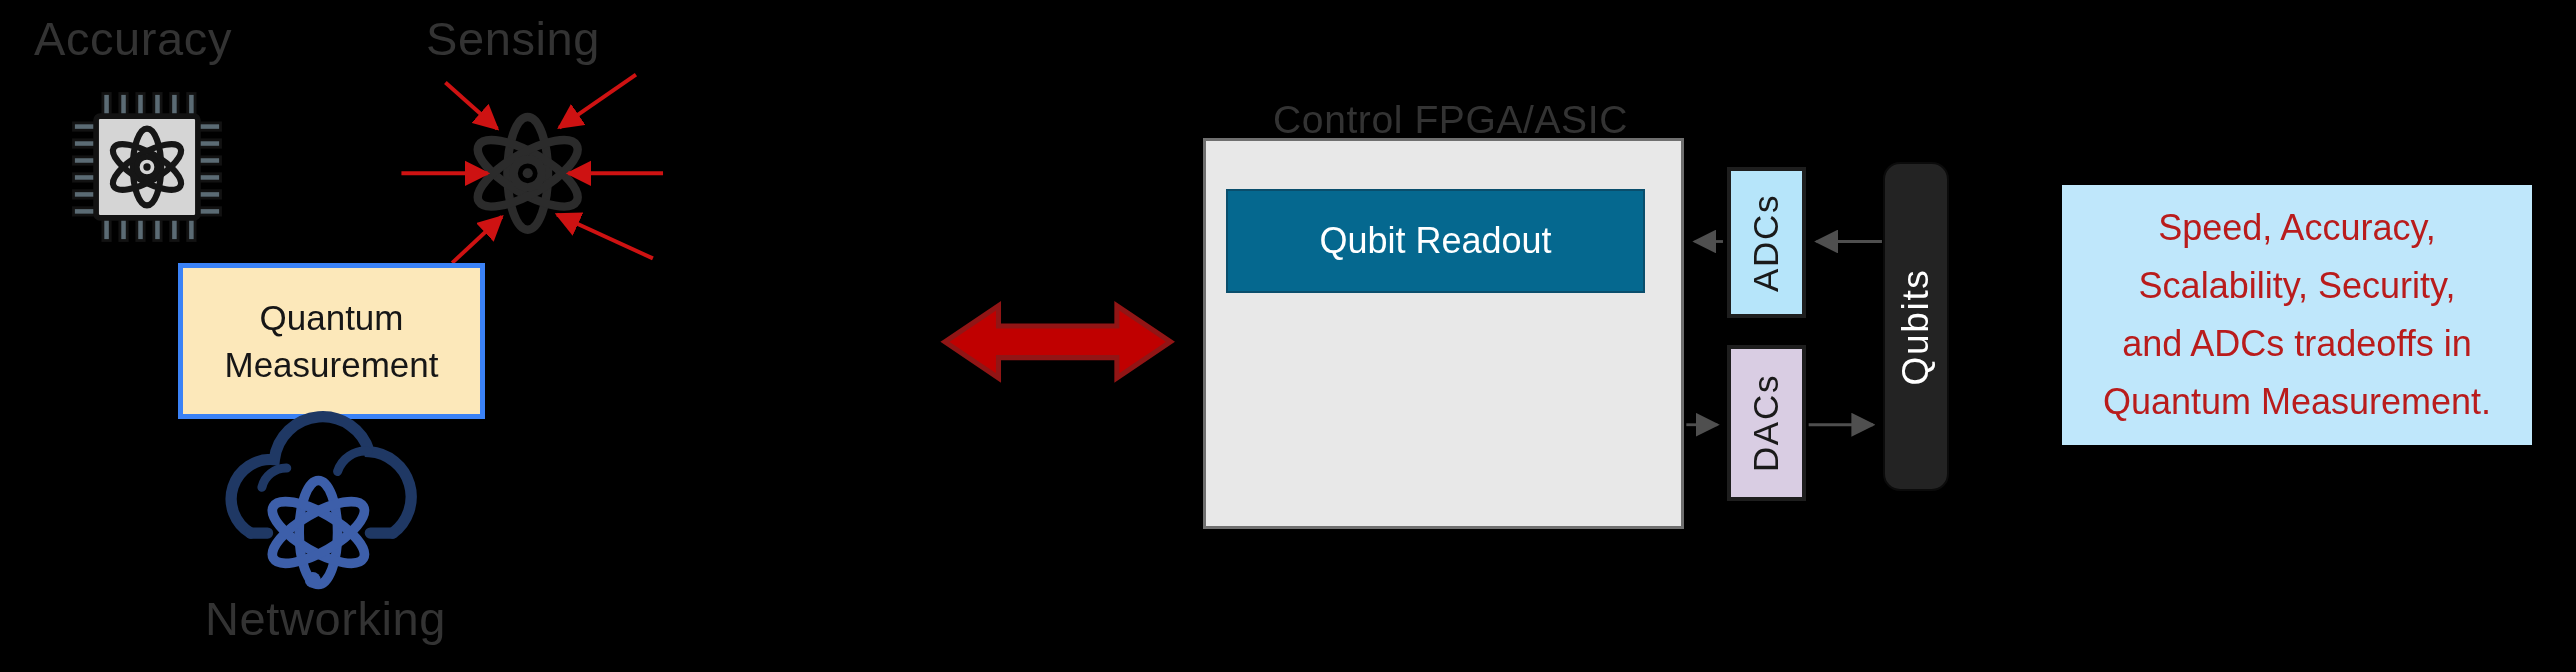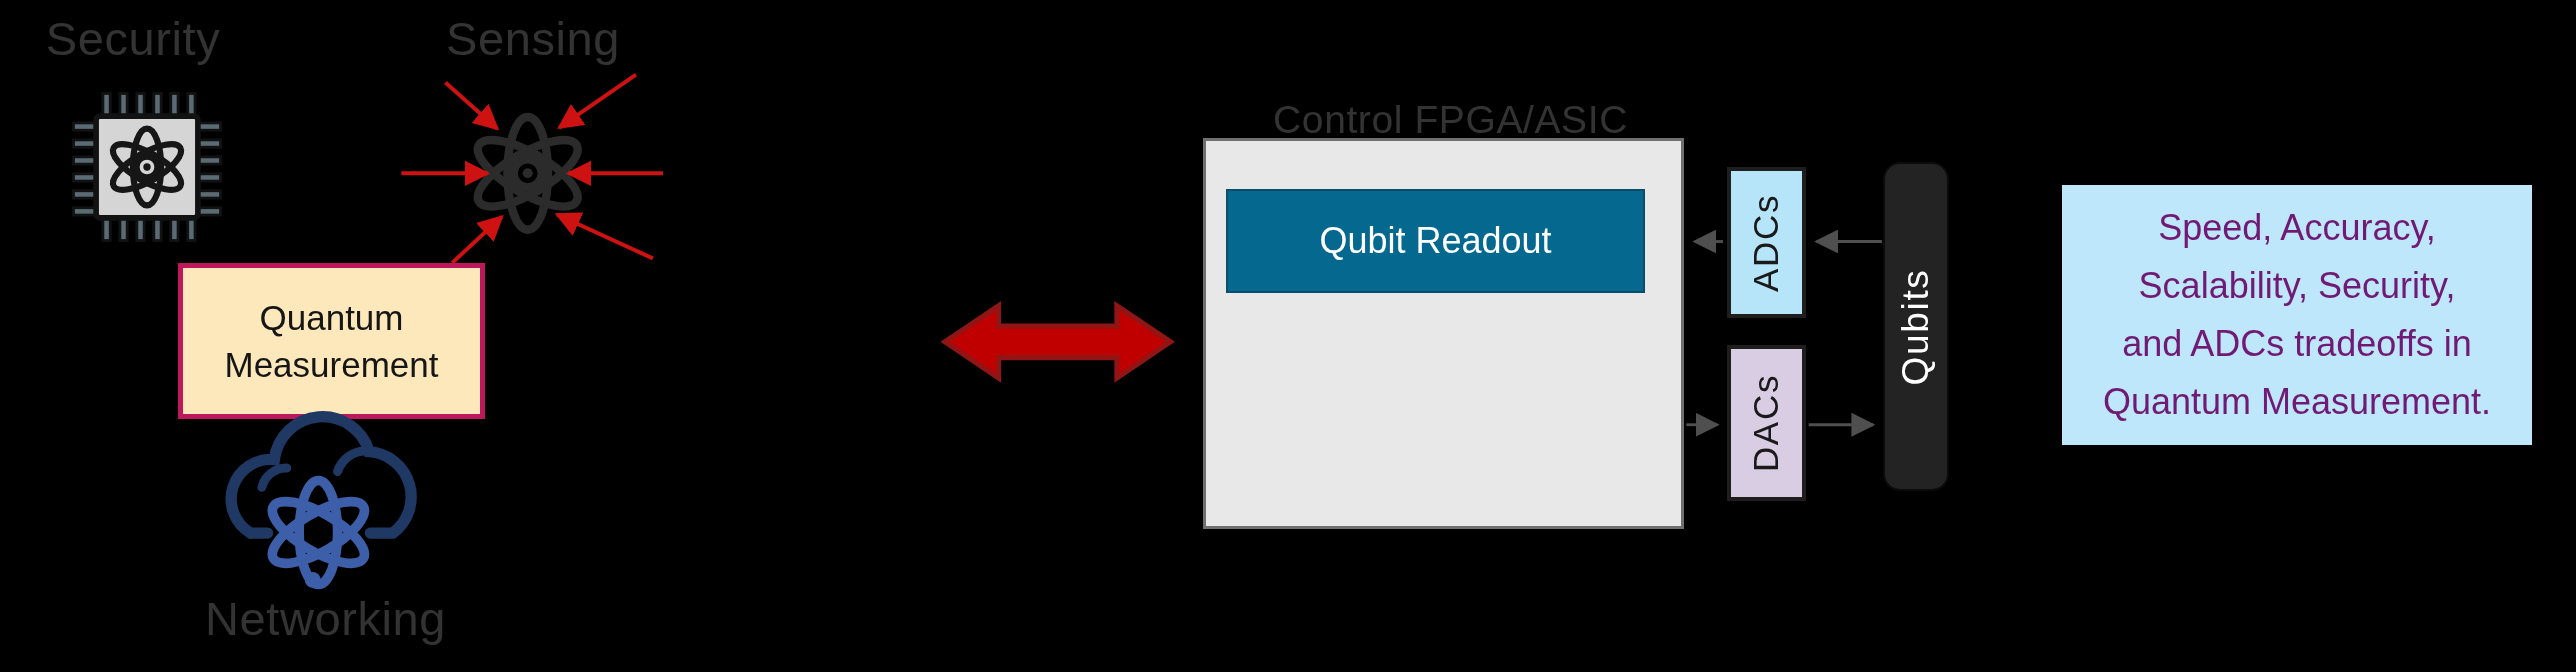--- a/index.html
+++ b/index.html
@@ -11,21 +11,21 @@
   .abs{position:absolute;}
   .label-gray{
     color:#333333;font-size:47px;text-align:center;
     font-weight:400;letter-spacing:0.6px;z-index:2;
   }
   .decor{left:0;top:0;width:2576px;height:673px;z-index:1;pointer-events:none;}
   .icon-wrap{z-index:2;}
   
   .qm-box{
     left:178px;top:263px;width:307px;height:156px;box-sizing:border-box;
-    background:#FCE8BA;border:5px solid #be185d;z-index:2;
+    background:#FCE8BA;border:5px solid #3b82f6;z-index:2;
     display:flex;flex-direction:column;align-items:center;justify-content:center;
     color:#161616;font-size:35px;line-height:47px;text-align:right;
   }
   
   .control-title{left:1225px;top:63px;width:451px;font-size:39px;margin-top:35px;}
   .control-container{
     left:1203px;top:138px;width:481px;height:391px;box-sizing:border-box;
     background:#E8E8E8;border:3.4px solid #6F6F6F;z-index:2;position:absolute;padding-left:15px;
   }
   .inner-block{
@@ -48,21 +48,21 @@
     left:1883px;top:162px;width:66px;height:329px;box-sizing:border-box;
     background:#232323;border:2.8px solid #0B0B0B;border-radius:17px;z-index:2;position:absolute;
     display:flex;align-items:center;justify-content:center;
     color:#ffffff;font-size:37px;
   }
   
   .info-box{
     left:2062px;top:185px;width:470px;height:260px;box-sizing:border-box;
     background:#BFE7FB;z-index:2;position:absolute;
     display:flex;flex-direction:column;align-items:center;justify-content:center;
-    color:#701a75;font-size:36px;line-height:58px;text-align:center;
+    color:#b91c1c;font-size:36px;line-height:58px;text-align:center;
   }
 </style>
 </head>
 <body>
 
 <svg class="abs decor" width="2576" height="673" viewBox="0 0 4569 1193" xmlns="http://www.w3.org/2000/svg">
   <defs>
     <marker id="redhead" viewBox="0 0 10 10" refX="9" refY="5" markerWidth="6.5" markerHeight="6.5" orient="auto-start-reverse">
       <path d="M0,0 L10,5 L0,10 z" fill="#CE1212"></path>
     </marker>
@@ -93,21 +93,21 @@
   </g>
 
   <g stroke="#4F4F4F" stroke-width="5" fill="none">
     <line x1="3056" y1="428" x2="3006" y2="428" marker-end="url(#grayhead)"></line>
     <line x1="3338" y1="428" x2="3222" y2="428" marker-end="url(#grayhead)"></line>
     <line x1="2991" y1="753" x2="3046" y2="753" marker-end="url(#grayhead)"></line>
     <line x1="3208" y1="753" x2="3322" y2="753" marker-end="url(#grayhead)"></line>
   </g>
 </svg>
 
-<div class="abs label-gray" style="left:20px;top:11.3px;width:226px;">Security</div>
+<div class="abs label-gray" style="left:20px;top:11.3px;width:226px;">Accuracy</div>
 
 <div class="abs icon-wrap" style="left:65px;top:85px;">
   <svg width="164" height="164" viewBox="0 0 290 290" xmlns="http://www.w3.org/2000/svg">
     <g fill="#5B6B74" stroke="#121212" stroke-width="5">
       <rect x="67" y="15" width="13" height="45"></rect>
         <rect x="97" y="15" width="13" height="45"></rect>
       <rect x="127" y="15" width="13" height="45"></rect>
         <rect x="157" y="15" width="13" height="45"></rect>
       <rect x="187" y="15" width="13" height="45"></rect>
         <rect x="217" y="15" width="13" height="45"></rect>
@@ -134,21 +134,21 @@
     <g stroke="#161616" stroke-width="11" fill="none">
       <ellipse cx="145" cy="145" rx="68" ry="25" transform="rotate(90 145 145)"></ellipse>
       <ellipse cx="145" cy="145" rx="68" ry="25" transform="rotate(30 145 145)"></ellipse>
       <ellipse cx="145" cy="145" rx="68" ry="25" transform="rotate(150 145 145)"></ellipse>
       <circle cx="145" cy="145" r="18" stroke-width="10"></circle>
       <circle cx="145" cy="145" r="6.5" fill="#161616" stroke="none"></circle>
     </g>
   </svg>
 </div>
 
-<div class="abs label-gray" style="left:420px;top:11.3px;width:226px;">Sensing</div>
+<div class="abs label-gray" style="left:400px;top:11.3px;width:226px;">Sensing</div>
 
 <div class="abs qm-box">
   <div>Quantum</div>
   <div>Measurement</div>
 </div>
 
 <div class="abs icon-wrap" style="left:202px;top:389px;">
   <svg width="226" height="209" viewBox="0 0 400 370" xmlns="http://www.w3.org/2000/svg">
     <g stroke="#1F3864" stroke-width="20" fill="none" stroke-linecap="round">
       <path d="M 86 255 A 70 70 0 0 1 128 125 A 86 86 0 0 1 296 111 A 80 80 0 0 1 338 255"></path>

